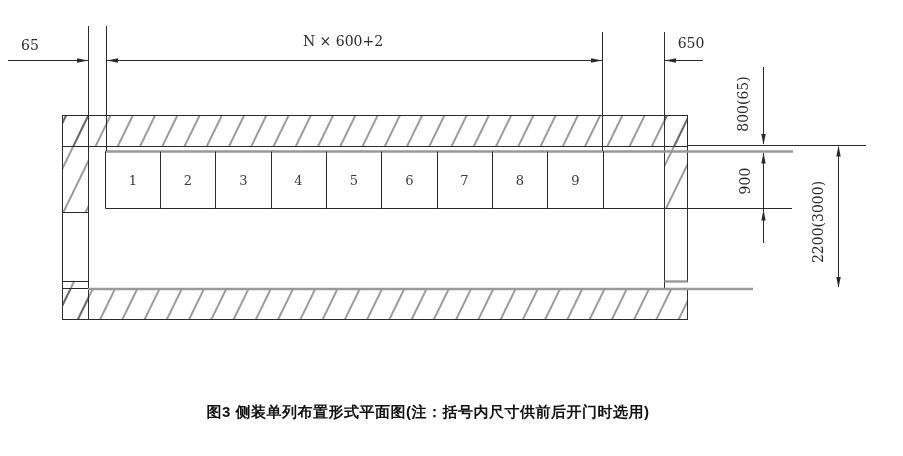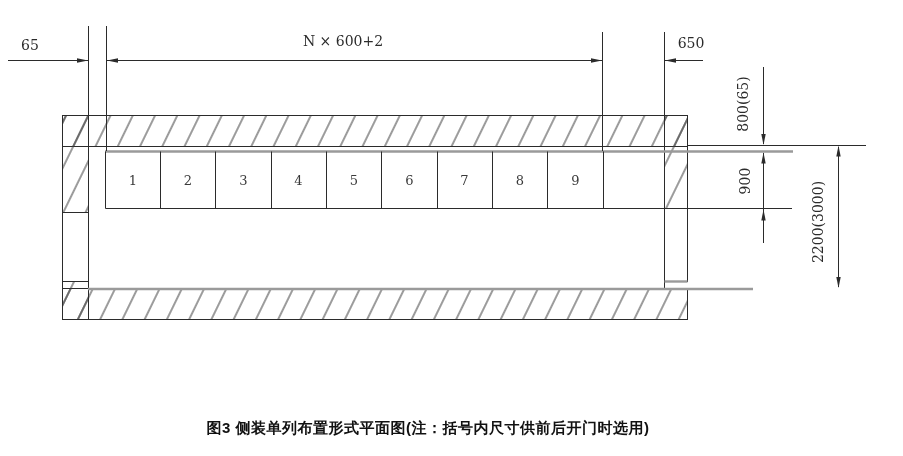--- a/index.html
+++ b/index.html
@@ -30,21 +30,20 @@
     position: absolute;
     top: 403px;
     left: 428px;
     transform: translateX(-50%);
     white-space: nowrap;
     font-family: "Liberation Sans", "DejaVu Sans", sans-serif;
     font-weight: bold;
     font-size: 15px;
     letter-spacing: 0.5px;
     color: #111111;
-    margin-top: 16px;
   }
 </style>
 </head>
 <body>
 
 <div class="stage">
   <svg width="903" height="456" viewBox="0 0 903 456">
     <defs>
       <pattern id="hatch" patternUnits="userSpaceOnUse" width="200" height="20" patternTransform="rotate(-64)">
         <line x1="0" y1="10" x2="200" y2="10" stroke="#3a3a3a" stroke-width="1.1"></line>

